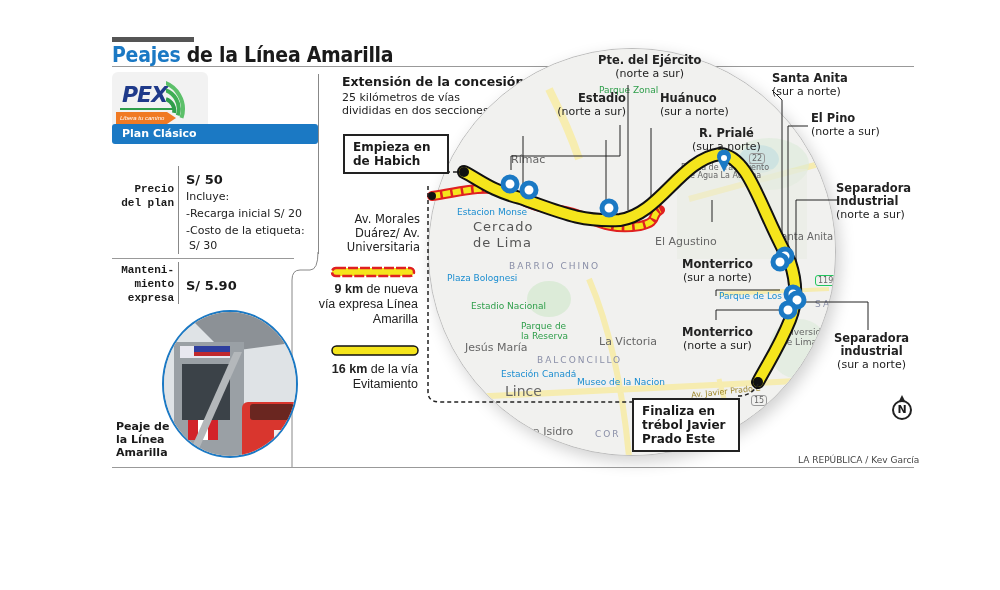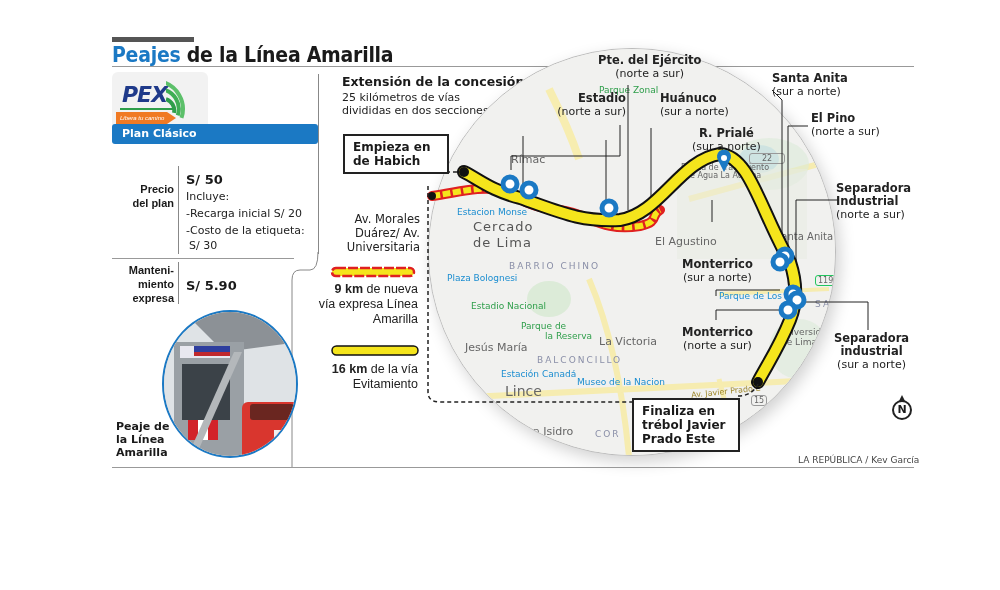--- a/index.html
+++ b/index.html
@@ -10,21 +10,21 @@
     .title .blue { color: #1b79c4; }
     .hr-top { left: 112px; top: 66px; width: 802px; height: 1px; background: #999; }
     .logo { left: 112px; top: 72px; width: 96px; height: 60px; background: #f2f2f2; border-radius: 6px; }
     .pex { left: 10px; top: 10px; font-size: 22px; font-weight: 700; font-style: italic; color: #1f3a8a; font-family: "DejaVu Sans", sans-serif; letter-spacing: -1px; }
     .pex-line { left: 8px; top: 36px; width: 56px; height: 2px; background: #2e9e4a; }
     .pex-tag { left: 4px; top: 40px; height: 12px; width: 60px; background: #f07a24; color: #fff; font-size: 6px; font-style: italic; line-height: 12px; padding-left: 4px; clip-path: polygon(0 0, 85% 0, 100% 50%, 85% 100%, 0 100%); }
     .waves { left: 54px; top: 6px; }
     .plan-bar { left: 112px; top: 124px; width: 206px; height: 20px; background: #1b79c4; border-radius: 3px; color: #fff; font-size: 11px; font-weight: 700; padding-left: 10px; line-height: 20px; font-family: "DejaVu Sans", sans-serif; }
     .vline { background: #888; width: 1px; }
     .hline { background: #999; height: 1px; }
-    .lbl-r { text-align: right; font-weight: 700; font-size: 11px; line-height: 14px; font-family: Liberation Sans, sans-serif; }
+    .lbl-r { text-align: right; font-weight: 700; font-size: 11px; line-height: 14px; font-family: Liberation Mono, monospace; }
     .val-big { font-weight: 700; font-size: 13px; font-family: "DejaVu Sans", sans-serif; }
     .val-sm { font-size: 11px; line-height: 17px; font-family: "DejaVu Sans", sans-serif; color: #222; }
     .photo { left: 162px; top: 310px; width: 136px; height: 148px; border-radius: 50%; border: 2px solid #1b79c4; overflow: hidden; background: #c9cdd0; }
     .photo-caption { left: 116px; top: 420px; font-weight: 700; font-size: 11px; line-height: 13px; font-family: "DejaVu Sans", sans-serif; }
     .ext-title { left: 342px; top: 74px; font-weight: 700; font-size: 12.5px; font-family: "DejaVu Sans", sans-serif; }
     .ext-sub { left: 342px; top: 91px; font-size: 11px; line-height: 13px; font-family: "DejaVu Sans", sans-serif; color: #222; }
     .box { border: 2px solid #222; background: #fff; font-weight: 700; font-size: 12px; line-height: 14px; font-family: "DejaVu Sans", sans-serif; padding: 4px 8px; }
     .muted { font-size: 11px; line-height: 14px; font-family: "DejaVu Sans", sans-serif; color: #222; }
     .legend-text { text-align: right; font-size: 12.5px; line-height: 15px; font-family: Liberation Sans, sans-serif; color: #222; }
     .legend-text b { font-weight: 700; }
@@ -136,40 +136,40 @@
     <rect x="248" y="120" width="130" height="90" fill="#e7ece2" opacity="0.5"></rect>
   </svg>
   <span class="map-label" style="left:82px; top:104px; font-size:11px;">Rímac</span>
   <span class="map-label big" style="left:44px; top:170px;">Cercado</span>
   <span class="map-label big" style="left:44px; top:186px;">de Lima</span>
   <span class="map-label" style="left:226px; top:186px; font-size:11px;">El Agustino</span>
   <span class="map-label caps" style="left:80px; top:212px;">BARRIO CHINO</span>
   <span class="map-label poi-blue" style="left:18px; top:224px;">Plaza Bolognesi</span>
   <span class="map-label poi-green" style="left:42px; top:252px;">Estadio Nacional</span>
   <span class="map-label poi-green" style="left:92px; top:272px;">Parque de</span>
-  <span class="map-label poi-green" style="left:92px; top:282px;margin-left:24px;">la Reserva</span>
+  <span class="map-label poi-green" style="left:92px; top:282px;">la Reserva</span>
   <span class="map-label" style="left:36px; top:292px; font-size:11px;">Jesús María</span>
   <span class="map-label" style="left:170px; top:286px; font-size:11px;">La Victoria</span>
   <span class="map-label caps" style="left:108px; top:306px;">BALCONCILLO</span>
   <span class="map-label poi-blue" style="left:72px; top:320px;">Estación Canadá</span>
   <span class="map-label" style="left:76px; top:334px; font-size:14px;">Lince</span>
   <span class="map-label poi-blue" style="left:148px; top:328px;">Museo de la Nacion</span>
   <span class="map-label" style="left:90px; top:376px; font-size:11px;">San Isidro</span>
   <span class="map-label caps" style="left:166px; top:380px;">COR</span>
   <span class="map-label" style="left:346px; top:182px; font-size:10px;">Santa Anita</span>
   <span class="map-label poi-blue" style="left:290px; top:242px;">Parque de Los A</span>
   <span class="map-label caps" style="left:386px; top:250px;">SANTA FEL</span>
   <span class="map-label" style="left:350px; top:278px; font-size:9px;">Universidad</span>
   <span class="map-label" style="left:352px; top:288px; font-size:9px;">de Lima</span>
   <span class="map-label poi-blue" style="left:28px; top:158px;">Estacion Monse</span>
   <span class="map-label poi-green" style="left:170px; top:36px;">Parque Zonal</span>
   <span class="map-label" style="left:252px; top:114px; font-size:8px;">Planta de Tratamiento</span>
   <span class="map-label" style="left:256px; top:122px; font-size:8px;">de Agua La Atarjea</span>
   <span class="map-label" style="left:262px; top:338px; font-size:8px; color:#a08a30; transform:rotate(-6deg);">Av. Javier Prado E</span>
-  <span class="map-label" style="left:320px; top:104px; font-size:8px; border:1px solid #999; border-radius:3px; padding:0 12px;">22</span>
+  <span class="map-label" style="left:320px; top:104px; font-size:8px; border:1px solid #999; border-radius:3px; padding:0 2px;">22</span>
   <span class="map-label" style="left:386px; top:226px; font-size:8px; border:1px solid #22c55e; border-radius:3px; padding:0 2px;">119</span>
   <span class="map-label" style="left:322px; top:346px; font-size:8px; border:1px solid #999; border-radius:3px; padding:0 2px;">15</span>
 </div>
 
 <svg class="abs" style="left:0; top:0;" width="1000" height="590">
 
   <g stroke="#222" stroke-width="1" fill="none">
     <path d="M511 170 L511 156 L620 156 L620 125"></path>
     <path d="M628 210 L628 85"></path>
     <path d="M606 200 L606 140"></path>

